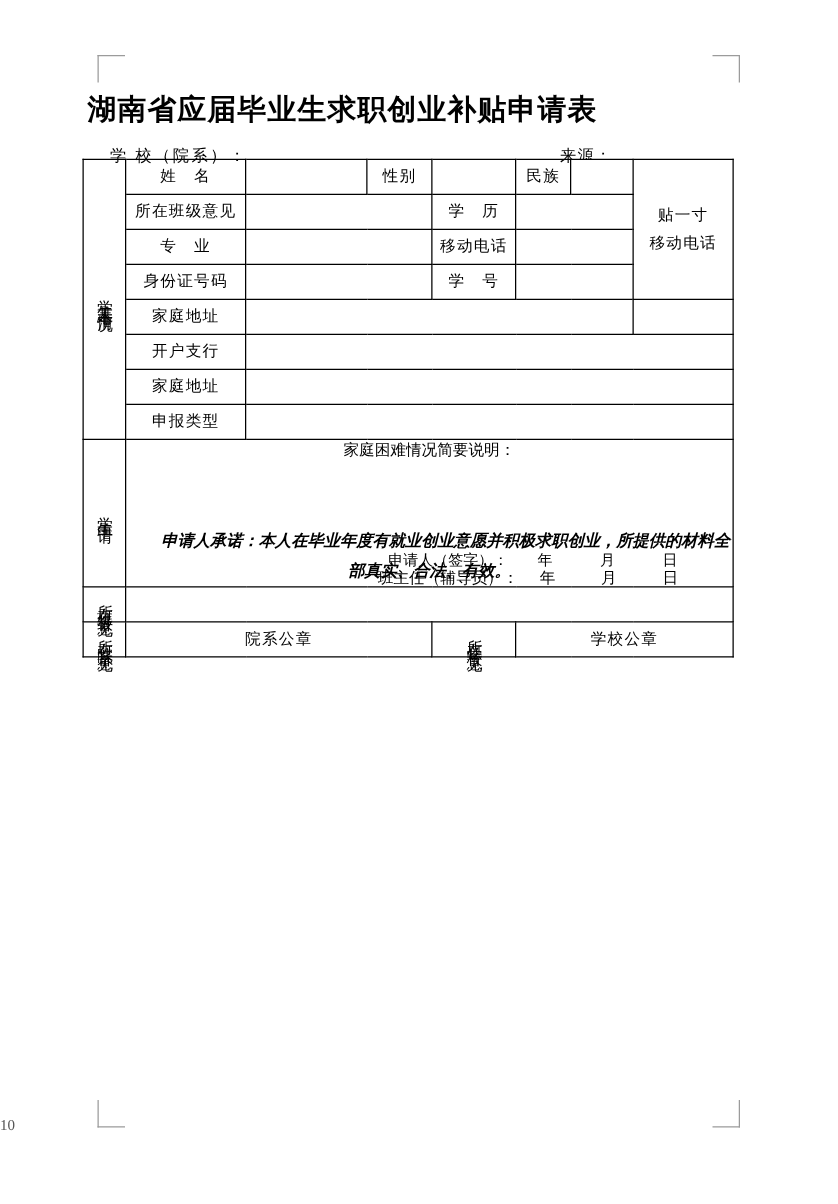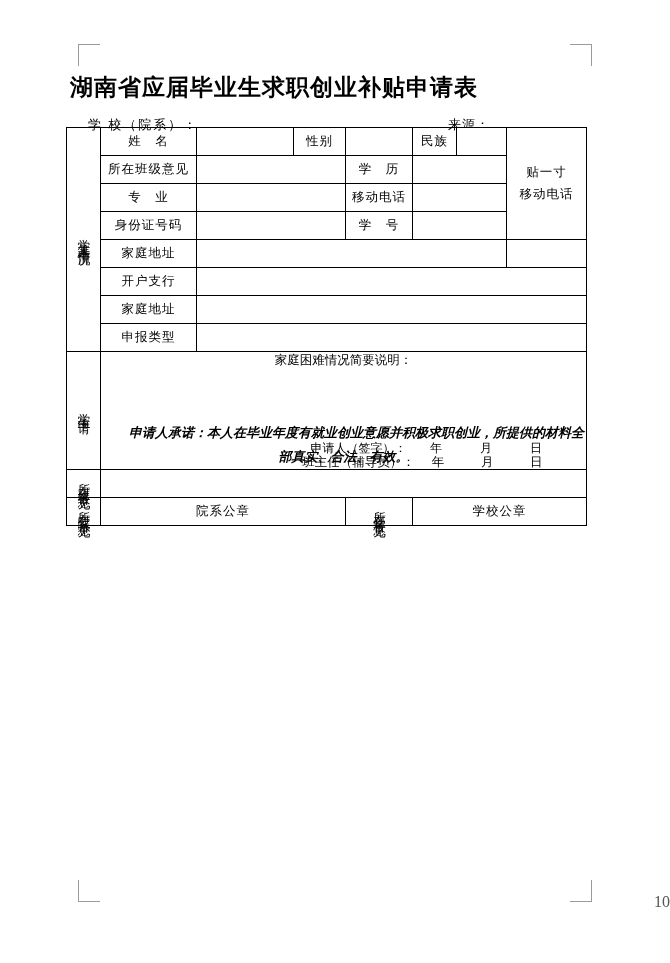--- a/index.html
+++ b/index.html
@@ -173,22 +173,22 @@
     text-align: center;
     font-size: 12.5px;
     padding-bottom: 22px;
     letter-spacing: 1px;
   }
 
   .pagenum {
     position: absolute;
     left: 0; top: 893px;
     width: 670px;
-    text-align: right;
-    font-size: 16px;
+    text-align: left;
+    font-size: 12px;
     color: #555;
   }
 </style>
 </head>
 <body>
 
 <div class="page">
 
   <div class="cmark tl">
       <span class="h"></span>

